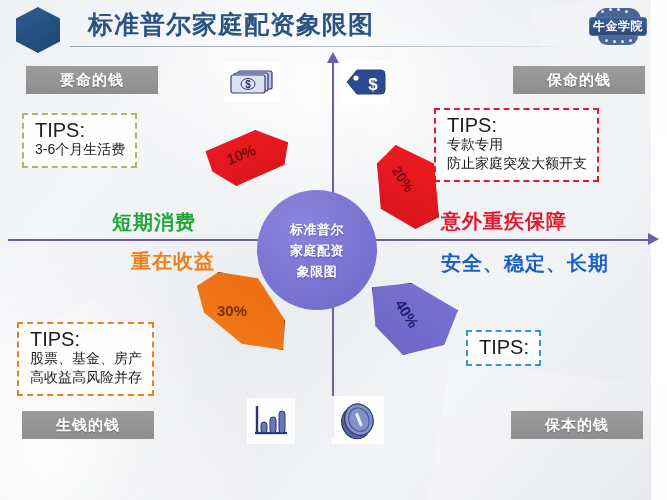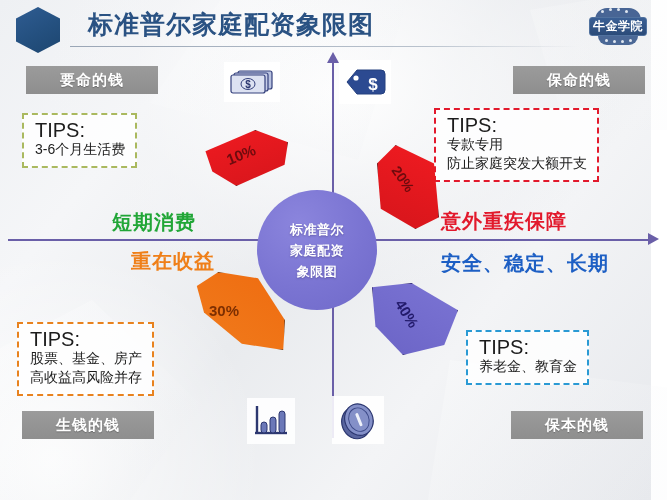--- a/index.html
+++ b/index.html
@@ -156,21 +156,21 @@
   #seg20 .pct { left: 12px; top: 26px; transform: rotate(56deg); color: #6e0b0e; font-size: 14px; }
 
   
   #seg30 { left: 195px; top: 272px; width: 90px; height: 78px; }
   #seg30 .shape {
     width: 100%; height: 100%;
     background: linear-gradient(35deg, #f07b1c, #ef6c10);
     border: 1px solid #8a3c05;
     clip-path: polygon(26% 0%, 70% 8%, 100% 62%, 98% 100%, 52% 92%, 10% 52%, 2% 18%);
   }
-  #seg30 .pct { left: 14px; top: 30px; color: #7d2f02; }
+  #seg30 .pct { left: 22px; top: 30px; color: #7d2f02; }
 
   
   #seg40 { left: 372px; top: 283px; width: 86px; height: 72px; }
   #seg40 .shape {
     width: 100%; height: 100%;
     background: linear-gradient(210deg, #7b74d4, #6b64c6);
     border: 1px solid #32297e;
     clip-path: polygon(0% 6%, 46% 0%, 100% 38%, 84% 86%, 36% 100%, 4% 60%);
   }
   #seg40 .pct { left: 20px; top: 22px; transform: rotate(58deg); color: #221a6b; }
@@ -239,21 +239,20 @@
   </div>
 
   <div class="tips" id="tips-bl">
     <div class="lead">TIPS:</div>
     <div>股票、基金、房产</div>
     <div>高收益高风险并存</div>
   </div>
 
   <div class="tips" id="tips-br">
     <div class="lead">TIPS:</div>
-    <div>养老金、教育金</div>
   </div>
 
   <div class="qtext" id="q-short">短期消费</div>
   <div class="qtext" id="q-yield">重在收益</div>
   <div class="qtext" id="q-risk">意外重疾保障</div>
   <div class="qtext" id="q-stable">安全、稳定、长期</div>
 
   <div class="seg" id="seg10">
     <div class="shape"></div>
     <div class="pct">10%</div>

